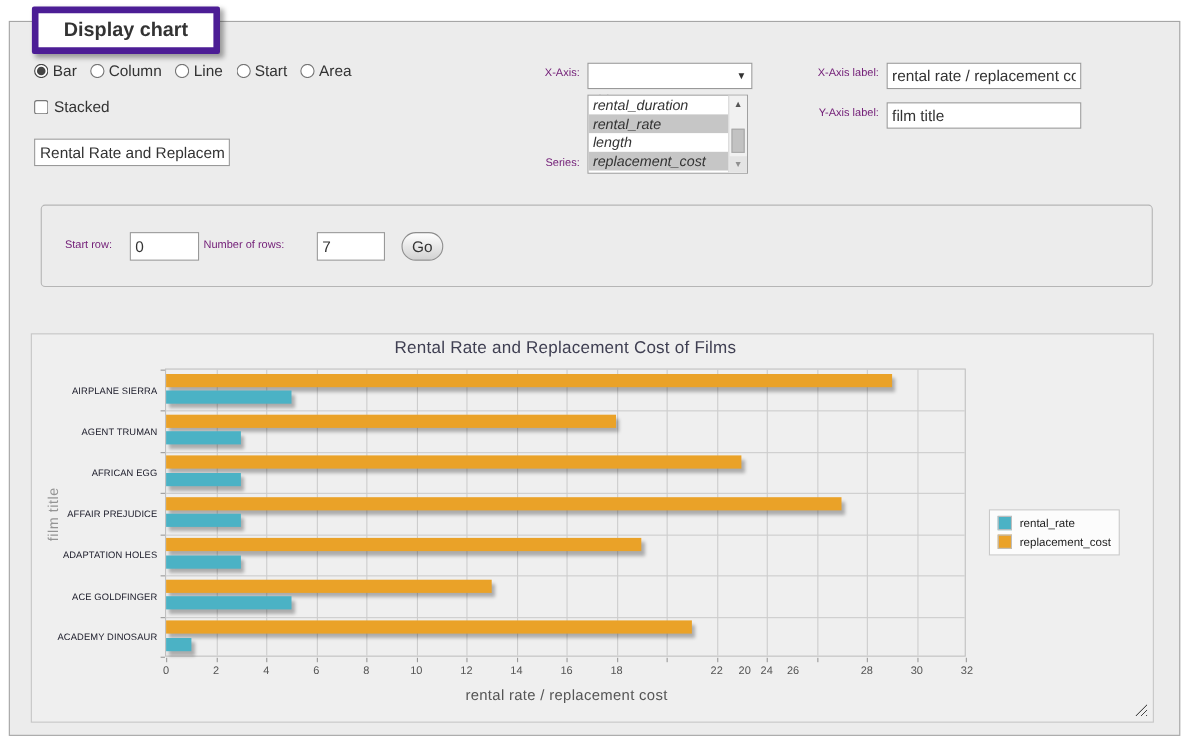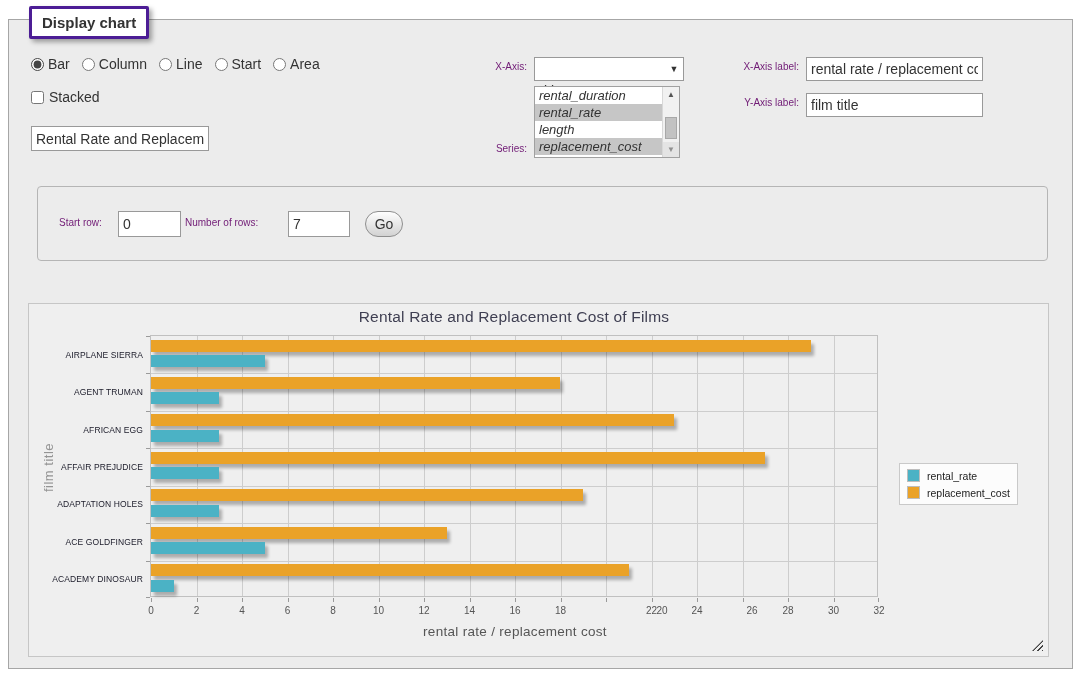--- a/index.html
+++ b/index.html
@@ -3,22 +3,22 @@
 <meta charset="utf-8">
 <style>
   * { box-sizing: border-box; margin: 0; padding: 0; }
   html,body { width:1081px; height:681px; background:#fff; overflow:hidden;
     font-family:"Liberation Sans", sans-serif; color:#333; }
 
   .panel { position:absolute; left:8px; top:19px; width:1065px; height:650px;
     background:#ececec; border:1px solid #a6a6a6; }
 
   .legend-box { position:absolute; left:20px; top:-14px; background:#fff;
-    border:3px solid #4c1d95; border-radius:2px; padding:5px 10px;
-    font-size:15px; font-weight:bold; color:#333;
+    border:6px solid #4c1d95; border-radius:2px; padding:5px 23px;
+    font-size:18px; font-weight:bold; color:#333;
     box-shadow:3px 3px 5px rgba(0,0,0,0.35); }
 
   .abs { position:absolute; }
   .lbl { font-size:10px; color:#701a75; white-space:nowrap; }
   .r { text-align:right; }
 
   .radio-row { left:22px; top:36px; display:flex; align-items:center; gap:4px; }
   .radio-row label { display:flex; align-items:center; gap:4px; margin-right:8px; font-size:14px; }
   input[type="radio"], input[type="checkbox"] { width:13px; height:13px; accent-color:#444; }
 
@@ -203,30 +203,30 @@
         <div class="xtick" style="left: 318.5px;"></div>
         <div class="xtick-label" style="left: 318.5px;">14</div>
         <div class="vgrid" style="left: 364px;"></div>
         <div class="xtick" style="left: 364px;"></div>
         <div class="xtick-label" style="left: 364px;">16</div>
         <div class="vgrid" style="left: 409.5px;"></div>
         <div class="xtick" style="left: 409.5px;"></div>
         <div class="xtick-label" style="left: 409.5px;">18</div>
         <div class="vgrid" style="left: 455px;"></div>
         <div class="xtick" style="left: 455px;"></div>
-        <div class="xtick-label" style="left: 455px; margin-left: 44px;">20</div>
+        <div class="xtick-label" style="left: 470px; margin-left: 44px;">20</div>
         <div class="vgrid" style="left: 500.5px;"></div>
         <div class="xtick" style="left: 500.5px;"></div>
         <div class="xtick-label" style="left: 500.5px;">22</div>
         <div class="vgrid" style="left: 546px;"></div>
         <div class="xtick" style="left: 546px;"></div>
         <div class="xtick-label" style="left: 546px;">24</div>
         <div class="vgrid" style="left: 591.5px;"></div>
         <div class="xtick" style="left: 591.5px;"></div>
-        <div class="xtick-label" style="left: 601px;">26</div>
+        <div class="xtick-label" style="left: 570px;">26</div>
         <div class="vgrid" style="left: 637px;"></div>
         <div class="xtick" style="left: 637px;"></div>
         <div class="xtick-label" style="left: 637px;">28</div>
         <div class="vgrid" style="left: 682.5px;"></div>
         <div class="xtick" style="left: 682.5px;"></div>
         <div class="xtick-label" style="left: 682.5px;">30</div>
         <div class="xtick" style="left: 727px;"></div>
         <div class="xtick-label" style="left: 728px;">32</div>
         <div class="ytick" style="top: 0px;"></div>
         <div class="hgrid" style="top: 37.4286px;"></div>

